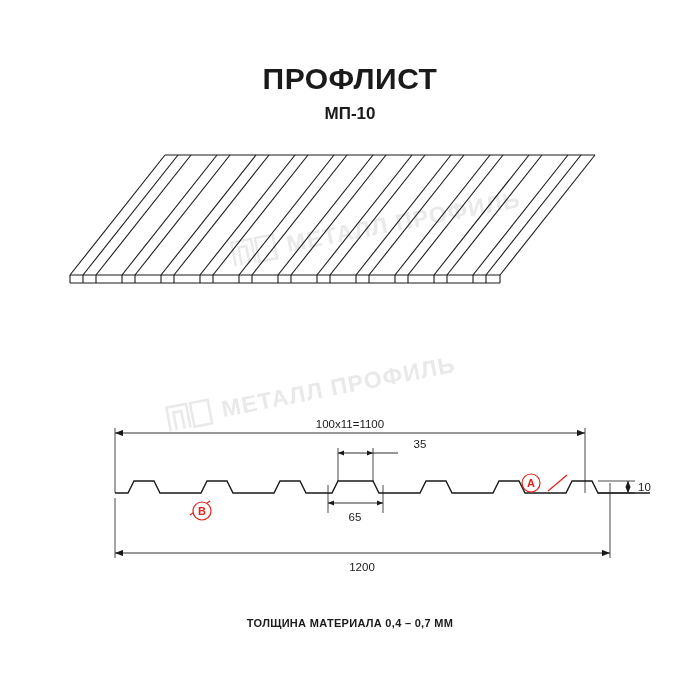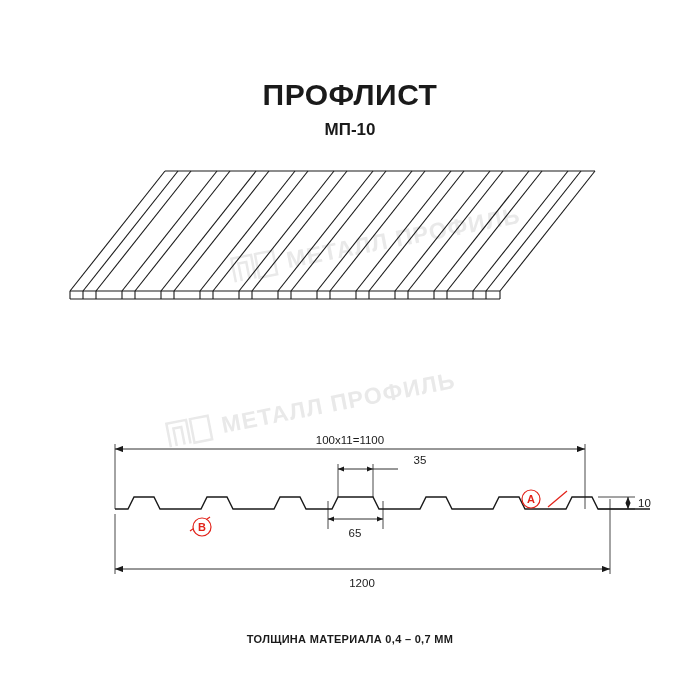--- a/index.html
+++ b/index.html
@@ -12,21 +12,20 @@
     height: 700px;
     font-family: "Liberation Sans", sans-serif;
     color: #1a1a1a;
     position: relative;
     overflow: hidden;
   }
   .page {
     position: relative;
     width: 700px;
     height: 532px;
-    margin-top: 16px;
   }
   .title {
     position: absolute;
     top: 62px;
     left: 0;
     width: 700px;
     text-align: center;
     font-size: 30px;
     font-weight: bold;
     letter-spacing: 0.5px;

